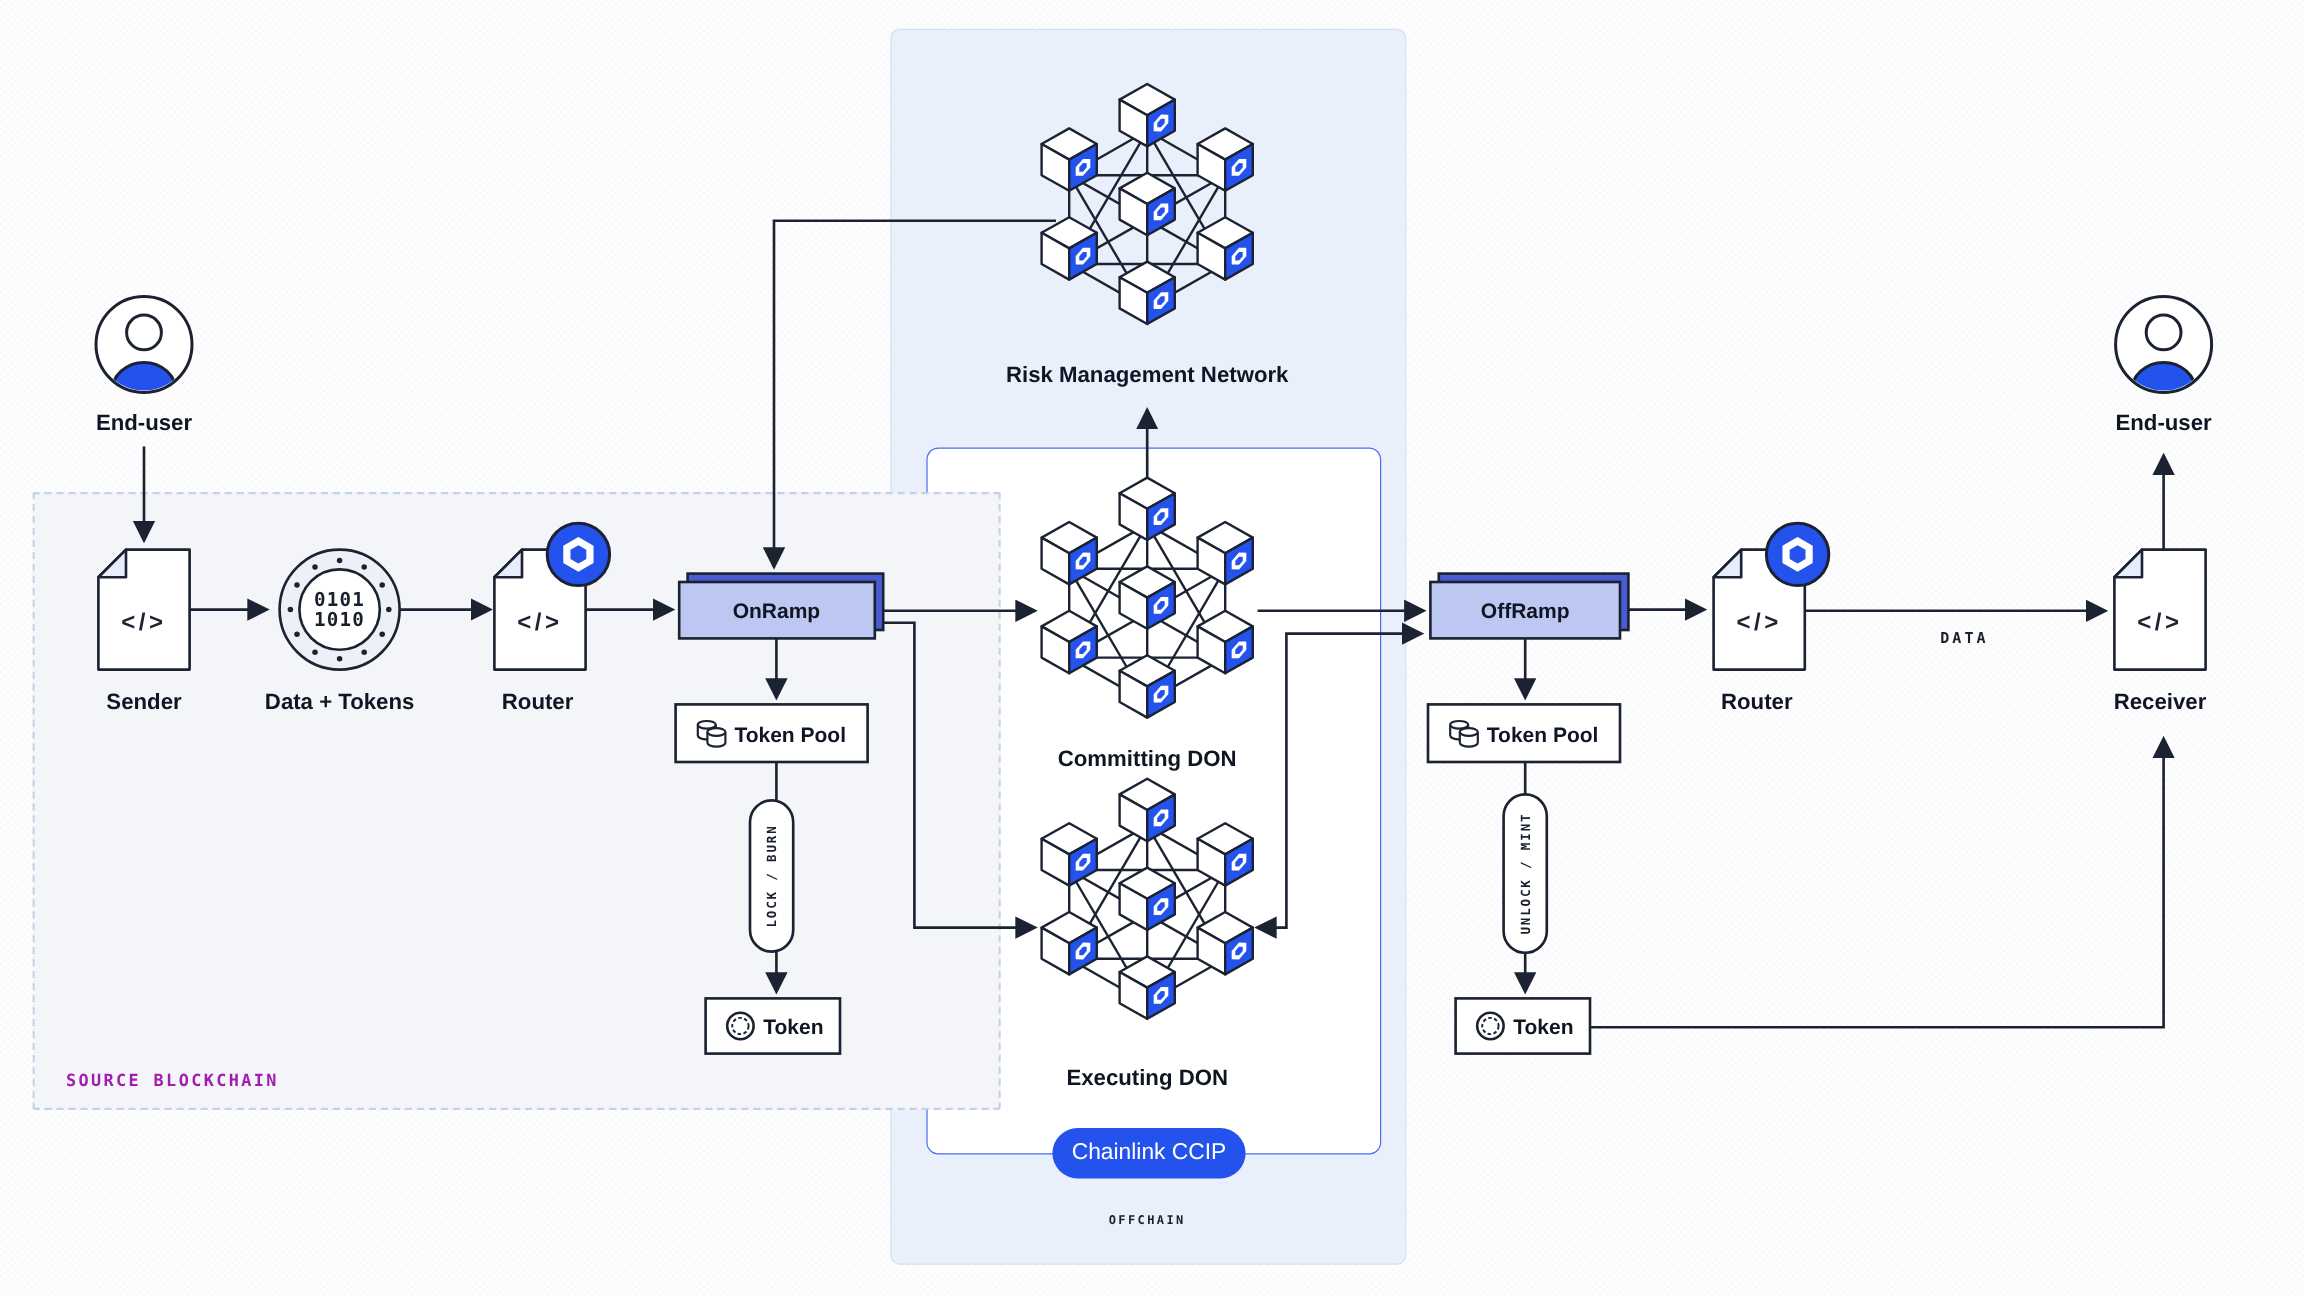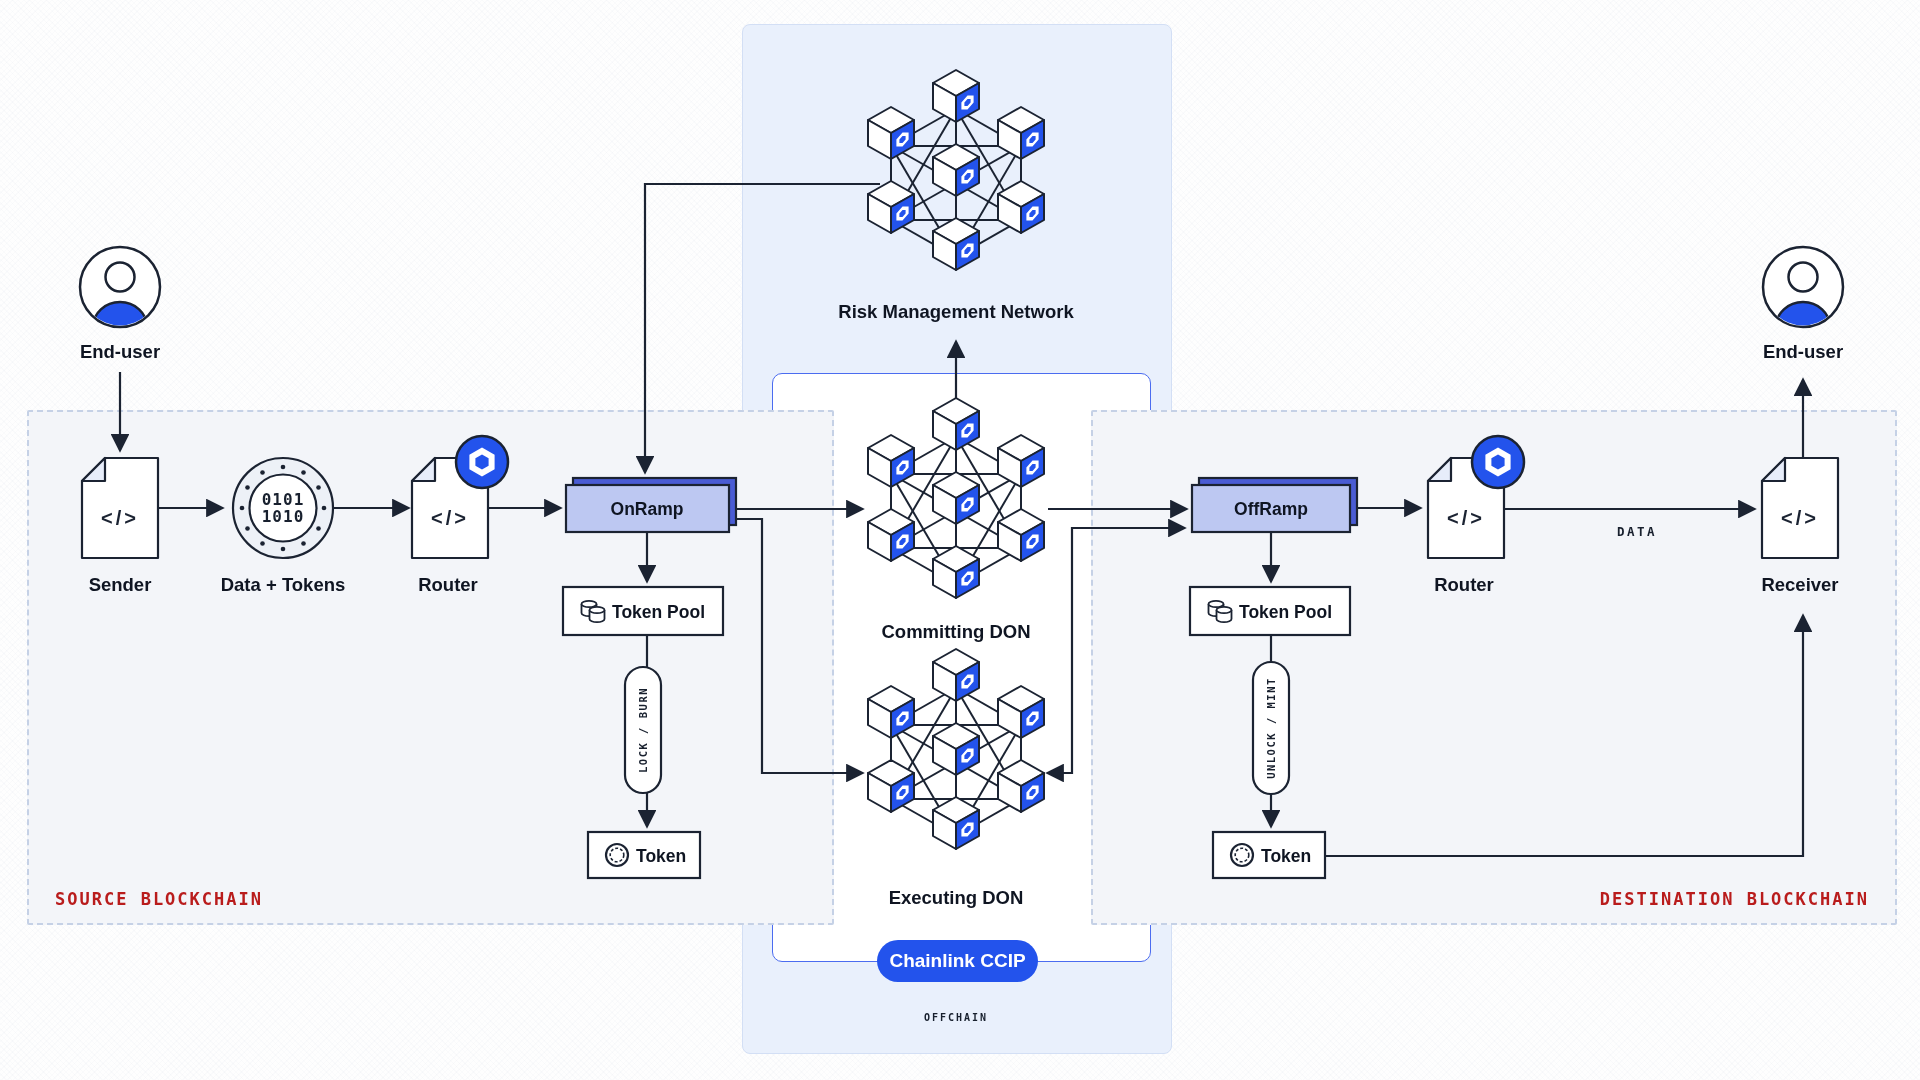--- a/index.html
+++ b/index.html
@@ -4,53 +4,50 @@
 <style>
   html,body{margin:0;padding:0;background:#fff;}
   #stage{position:relative;width:1920px;height:1080px;overflow:hidden;
     font-family:"Liberation Sans",sans-serif;color:#101623;
     background:
       repeating-linear-gradient(45deg, rgba(40,70,130,.018) 0 1px, transparent 1px 4px),
       repeating-linear-gradient(-45deg, rgba(40,70,130,.018) 0 1px, transparent 1px 4px),
       #fefefe;}
   .panel{position:absolute;border:2px dashed #c5d1e6;background:#f3f5f9;border-radius:2px;}
   .panel-label{position:absolute;bottom:14px;font-family:"DejaVu Sans Mono","Liberation Mono",monospace;
-    font-size:17px;font-weight:700;letter-spacing:2px;color:#b91c1c;}
+    font-size:14px;font-weight:700;letter-spacing:2px;color:#a21caf;}
   #offchain-panel{position:absolute;left:742px;top:24px;width:428px;height:1028px;
     background:#e9f0fc;border:1px solid #d3dff5;border-radius:8px;}
   #offchain-label{position:absolute;left:742px;width:428px;top:1012px;text-align:center;
     font-family:"DejaVu Sans Mono","Liberation Mono",monospace;font-size:10px;font-weight:700;
     letter-spacing:2px;color:#18202e;}
   #ccip-box{position:absolute;left:772px;top:373px;width:377px;height:587px;background:#fff;
     border:1.5px solid #4b6cf0;border-radius:10px;}
   #ccip-pill{position:absolute;left:877px;top:940px;width:161px;height:42px;border-radius:21px;
-    background:#2353ec;color:#fff;font-size:19px;font-weight:700;display:flex;
+    background:#2353ec;color:#fff;font-size:19px;font-weight:400;display:flex;
     align-items:center;justify-content:center;}
   svg{position:absolute;left:0;top:0;}
   text{font-family:"Liberation Sans",sans-serif;}
   .node-label{font-size:18.5px;font-weight:600;fill:#0f1522;}
   .box-label{font-size:17.5px;font-weight:600;fill:#0f1522;}
   .mono{font-family:"DejaVu Sans Mono","Liberation Mono",monospace;font-weight:700;fill:#18202e;}
   .edge{stroke:#1b2332;stroke-width:2.2px;fill:none;}
 </style>
 </head>
 <body>
 
 <div id="stage">
 
   <div id="offchain-panel"></div>
   <div id="ccip-box"></div>
 
   <div class="panel" style="left:27px;top:410px;width:803px;height:511px;">
     <div class="panel-label" style="left:26px;">SOURCE BLOCKCHAIN</div>
   </div>
 
-  <div class="panel" style="left:1091px;top:410px;width:802px;height:511px;">
-    <div class="panel-label" style="right:26px;">DESTINATION BLOCKCHAIN</div>
-  </div>
 
   <svg width="1920" height="1080" viewBox="0 0 1920 1080">
     <defs>
       <marker id="ah" viewBox="0 0 10 10" refX="8.5" refY="5" markerWidth="8.5" markerHeight="8.5" orient="auto-start-reverse">
         <path d="M0 0 L10 5 L0 10 Z" fill="#1b2332"></path>
       </marker>
 
       <g id="cube">
         <path d="M0 -39 L23 -26 L0 -13 L-23 -26 Z" fill="#fff" stroke="#1b2332" stroke-width="2" stroke-linejoin="round"></path>
         <path d="M-23 -26 L0 -13 L0 13 L-23 0 Z" fill="#fff" stroke="#1b2332" stroke-width="2" stroke-linejoin="round"></path>

